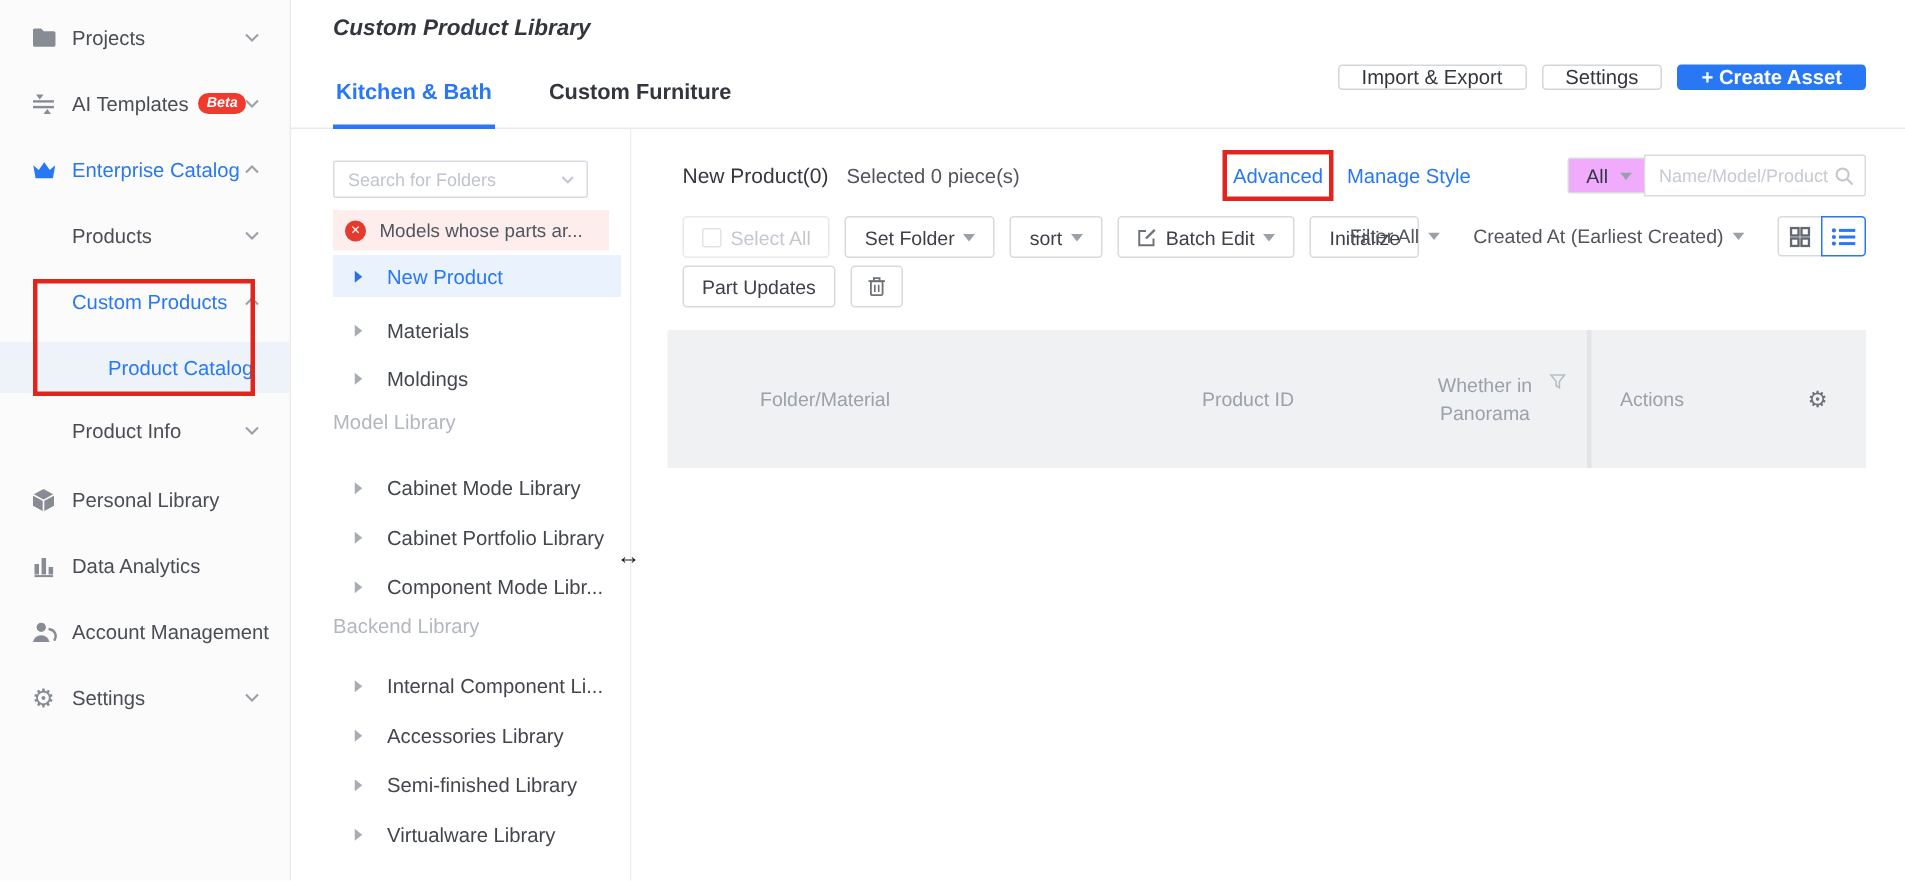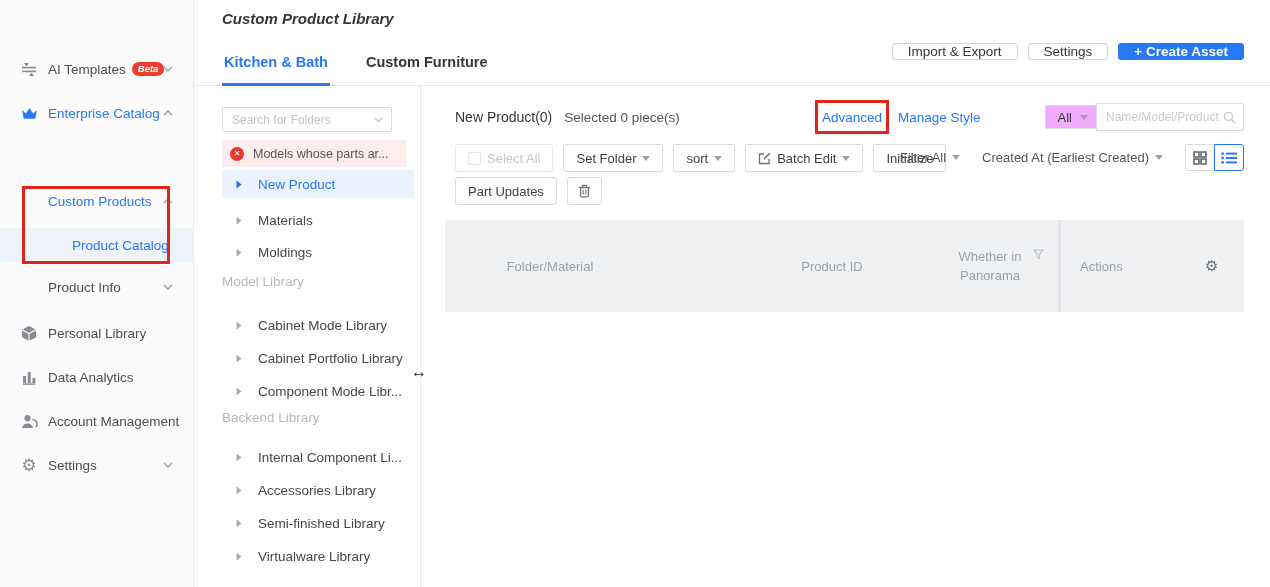--- a/index.html
+++ b/index.html
@@ -89,20 +89,33 @@
   .th-funnel { position:absolute; left:588px; top:29px; cursor:pointer; }
   .th-div { position:absolute; left:613px; top:0; bottom:0; width:3px; background:#e2e4e7; }
   .th-actions { position:absolute; left:635px; top:50%; transform:translateY(-50%); }
   .th-gear { position:absolute; left:760px; top:50%; transform:translateY(-50%); font-size:15px; color:#6d7178; cursor:pointer; }
 </style>
 </head>
 <body>
 
 <div class="sidebar">
 
+  <div class="side-row" style="top:8px">
+    <span class="ic">
+      <svg width="17" height="14" viewBox="0 0 17 14">
+          <path d="M1 2.2c0-.7.5-1.2 1.2-1.2h4.2l1.8 1.8h6.6c.7 0 1.2.5 1.2 1.2v8c0 .7-.5 1.2-1.2 1.2H2.2c-.7 0-1.2-.5-1.2-1.2z" fill="#878c94"></path>
+        </svg>
+    </span>
+    <span class="lbl">Projects</span>
+    <span class="chev">
+        <svg width="10" height="6" viewBox="0 0 10 6">
+          <polyline points="1,1 5,5 9,1" fill="none" stroke="#9aa0a8" stroke-width="1.4"></polyline>
+        </svg>
+      </span>
+  </div>
 
   <div class="side-row" style="top:52px">
     <span class="ic">
       <svg width="16" height="15" viewBox="0 0 16 15">
           <polygon points="3,1 8,1 5.5,4.4" fill="#878c94"></polygon>
           <rect x="1" y="4.8" width="14" height="1.6" fill="#878c94"></rect>
           <polygon points="8,14 13,14 10.5,10.6" fill="#878c94"></polygon>
           <rect x="1" y="8.6" width="14" height="1.6" fill="#878c94"></rect>
         </svg>
     </span>
@@ -122,20 +135,28 @@
         </svg>
     </span>
     <span class="lbl">Enterprise Catalog</span>
     <span class="chev up">
         <svg width="10" height="6" viewBox="0 0 10 6">
           <polyline points="1,1 5,5 9,1" fill="none" stroke="#9aa0a8" stroke-width="1.4"></polyline>
         </svg>
       </span>
   </div>
 
+  <div class="side-row lvl1" style="top:140px">
+    <span class="lbl">Products</span>
+    <span class="chev">
+        <svg width="10" height="6" viewBox="0 0 10 6">
+          <polyline points="1,1 5,5 9,1" fill="none" stroke="#9aa0a8" stroke-width="1.4"></polyline>
+        </svg>
+      </span>
+  </div>
 
   <div class="side-row lvl1 active" style="top:184px">
     <span class="lbl">Custom Products</span>
     <span class="chev up">
         <svg width="10" height="6" viewBox="0 0 10 6">
           <polyline points="1,1 5,5 9,1" fill="none" stroke="#9aa0a8" stroke-width="1.4"></polyline>
         </svg>
       </span>
   </div>
 

